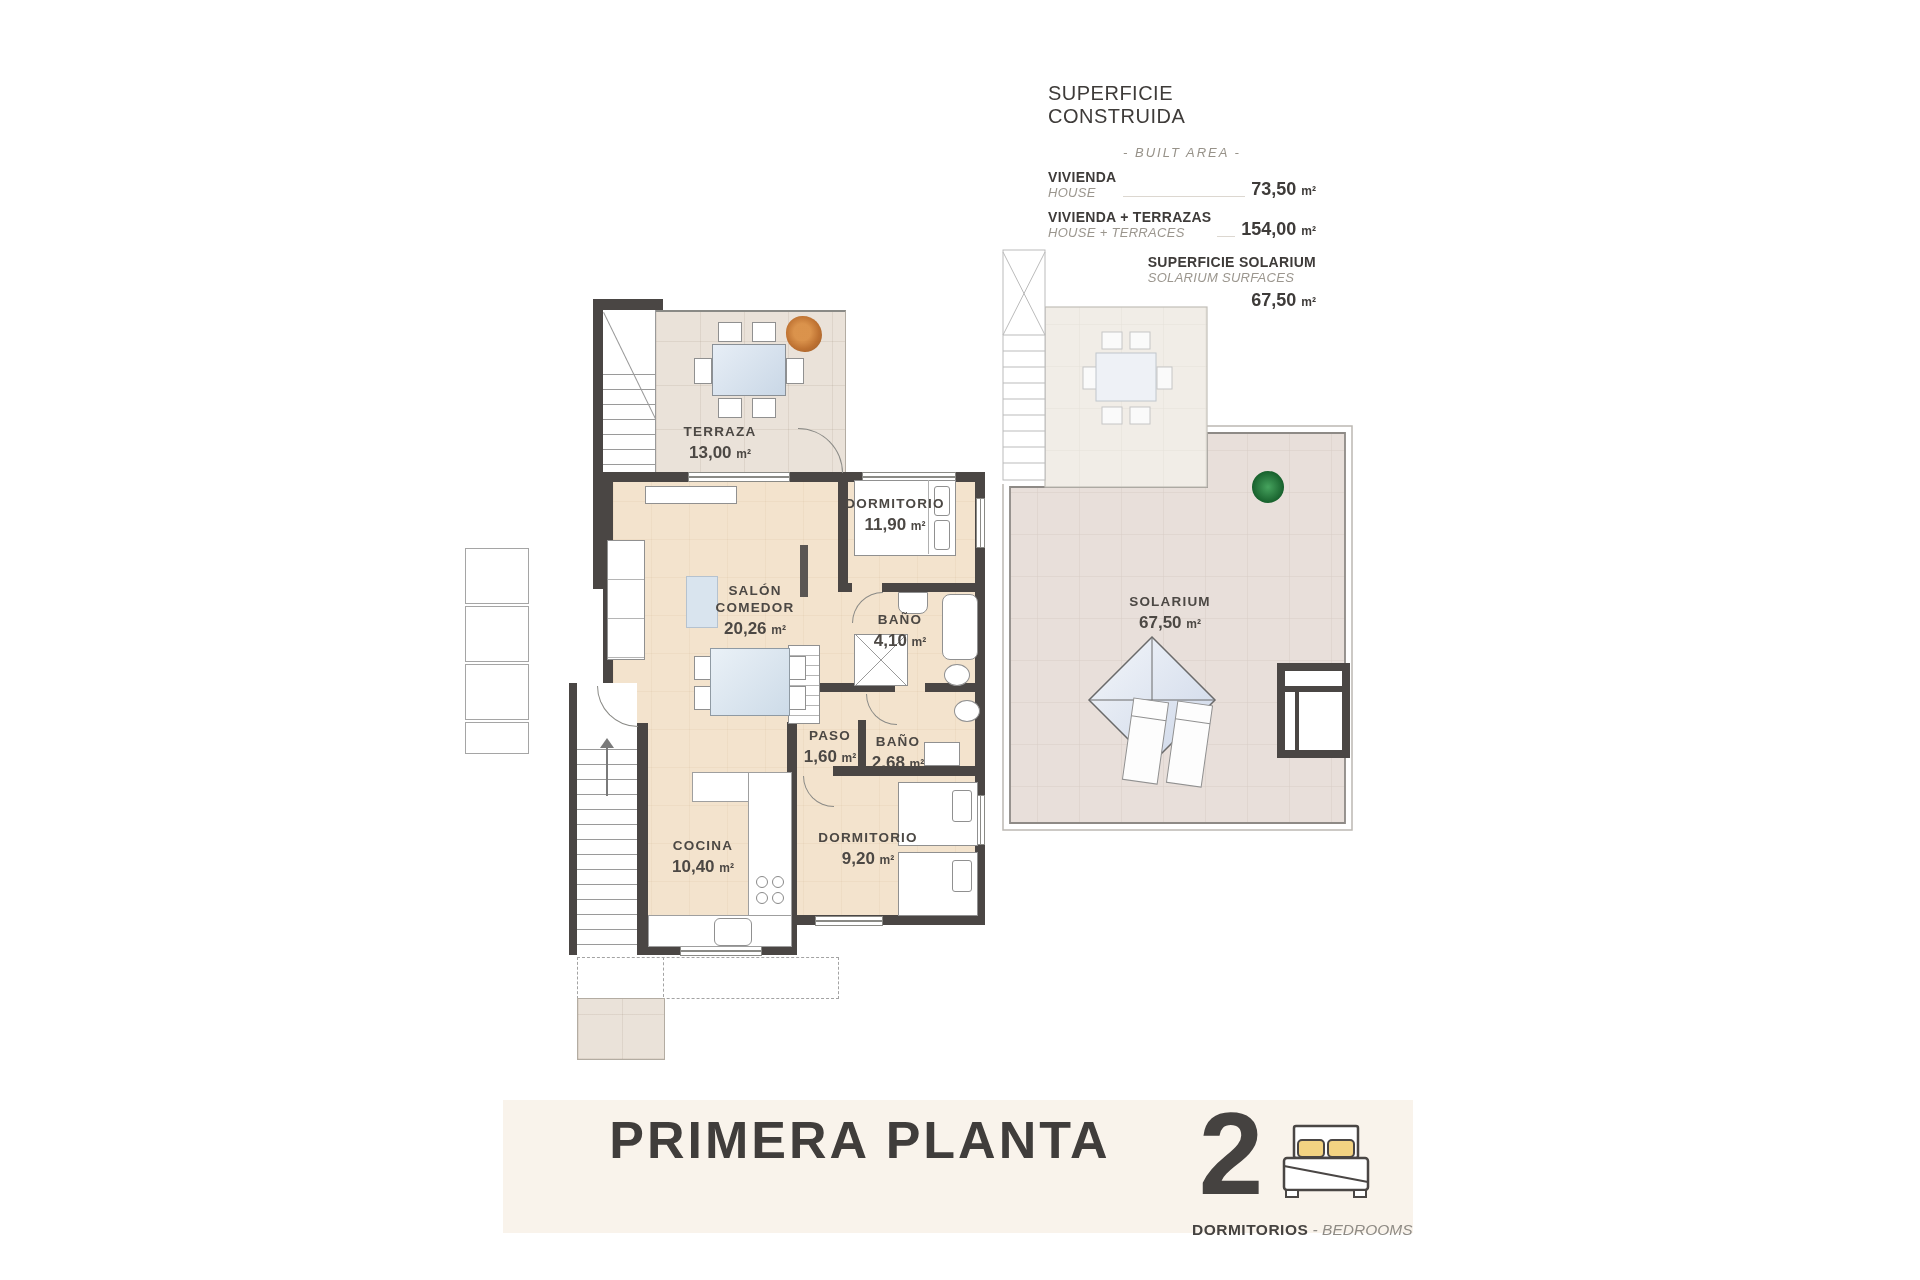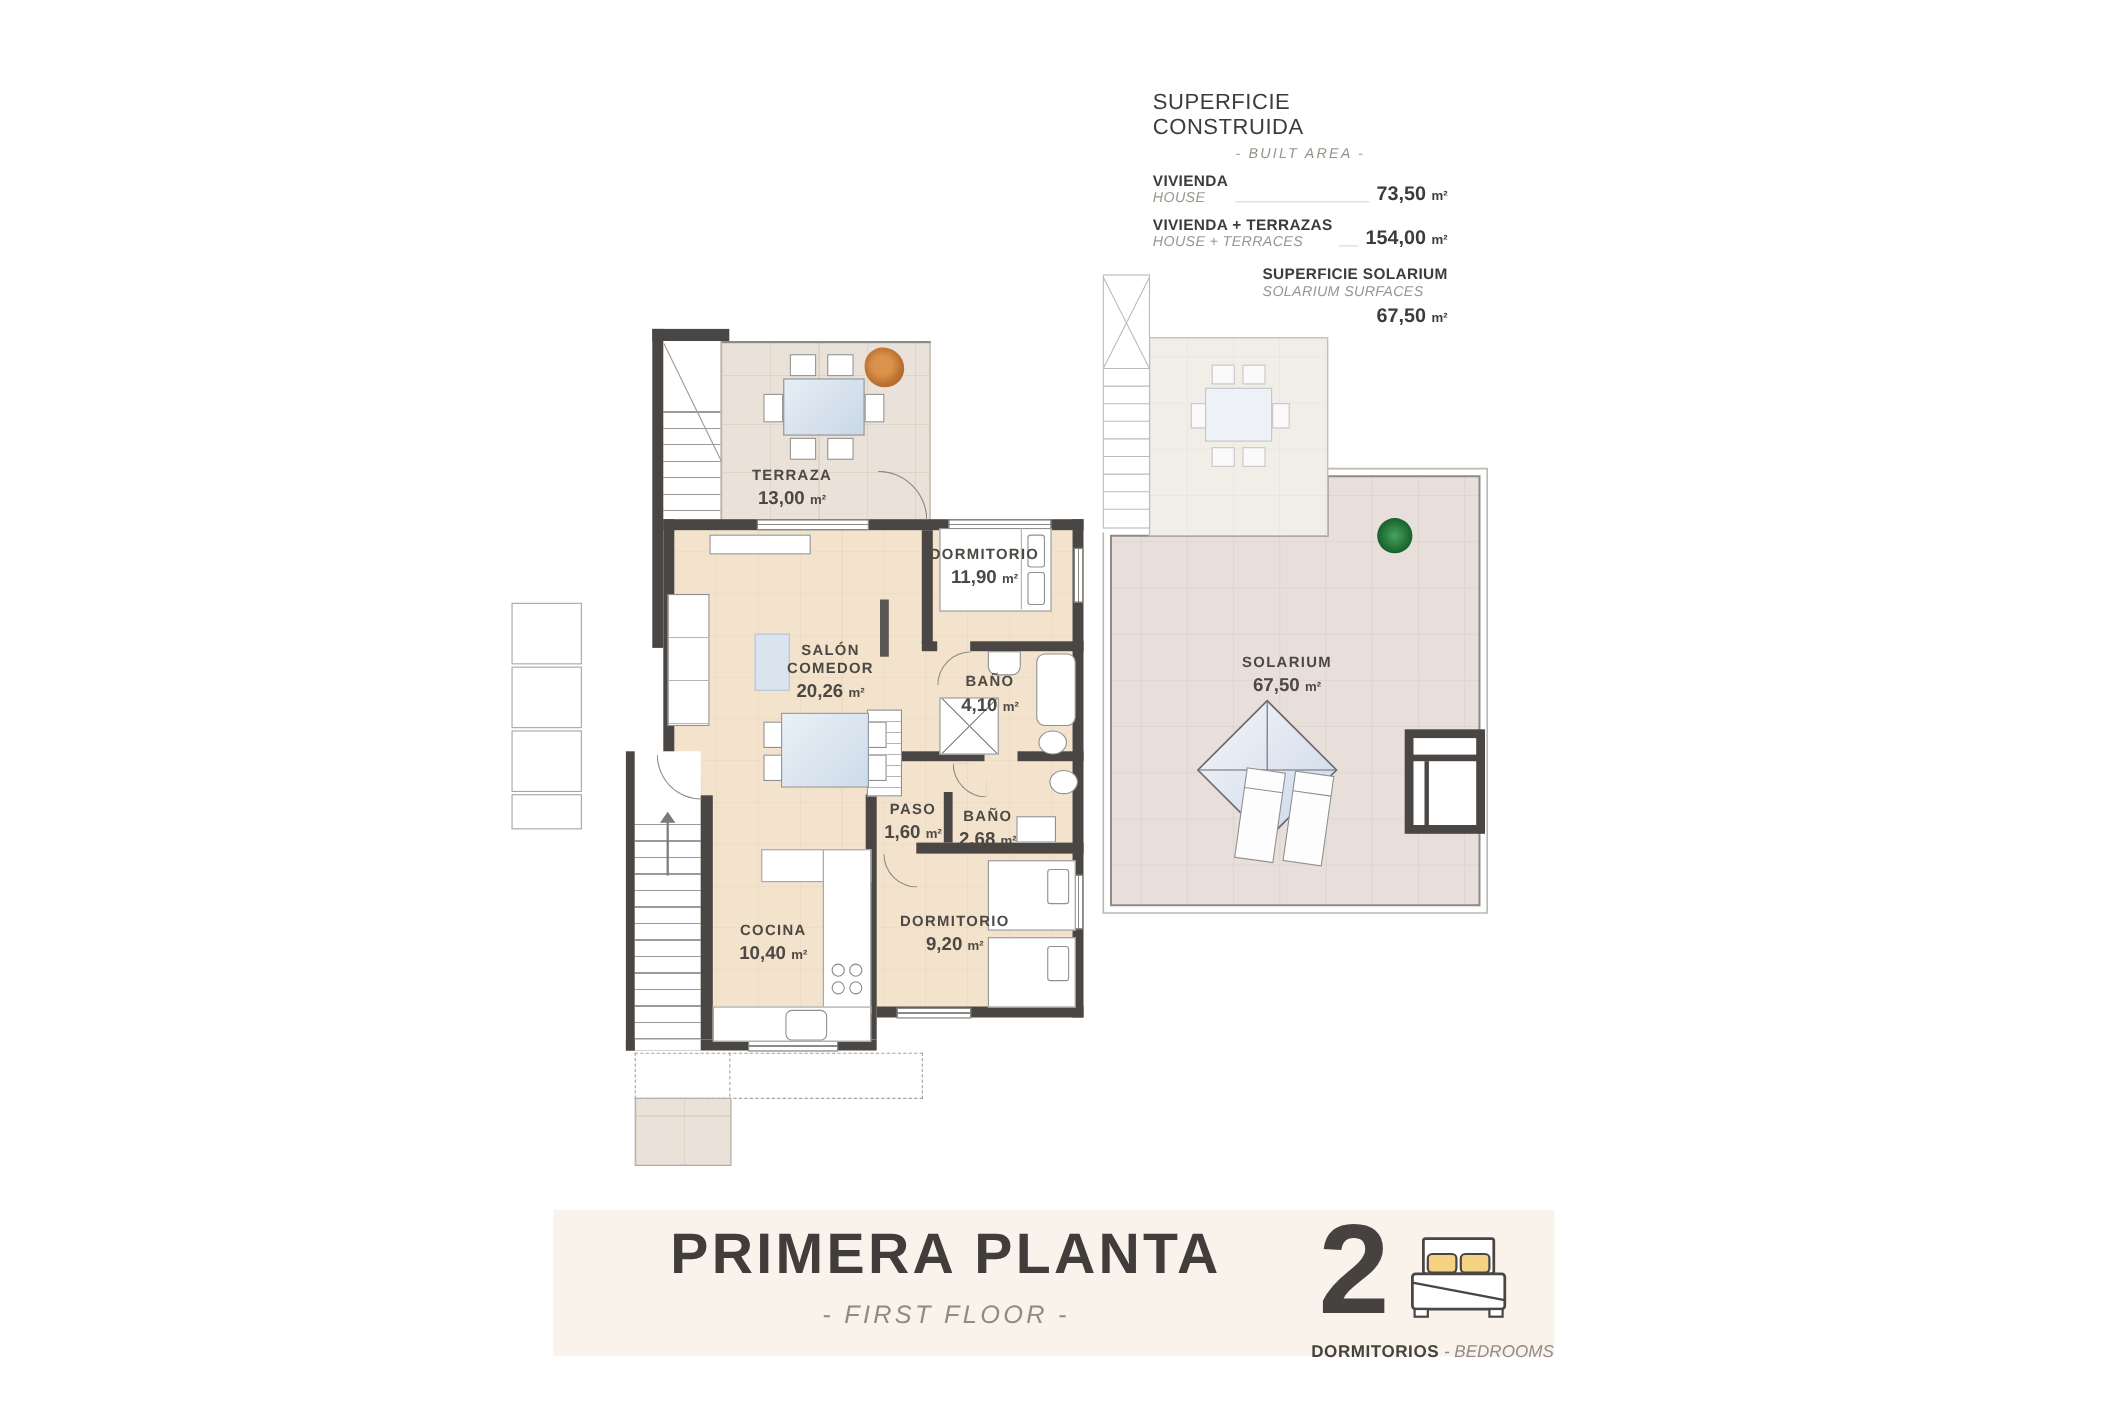--- a/index.html
+++ b/index.html
@@ -25,21 +25,21 @@
   .furn{position:absolute;background:#fff;border:1px solid #909090;}
   .arc{position:absolute;background:transparent;}
   
   .rlabel{position:absolute;text-align:center;color:#4c4844;}
   .rlabel .n{font-size:13.5px;font-weight:700;letter-spacing:1.2px;line-height:1.25;display:block;}
   .rlabel .a{font-size:17px;font-weight:700;margin-top:2px;display:block;}
   .rlabel .u{font-size:12px;}
   
   #area-table{position:absolute;left:1048px;top:82px;width:268px;}
   #area-table .t{font-size:20px;font-weight:400;letter-spacing:.5px;color:#3e3b39;}
-  #area-table .st{font-size:13px;font-style:italic;letter-spacing:2px;color:#979289;text-align:center;margin-top:4px;}
+  #area-table .st{font-size:13px;font-style:italic;letter-spacing:2px;color:#979289;text-align:center;margin-top:17px;}
   .trow{display:flex;align-items:flex-end;margin-top:9px;}
   .trow .labs{flex:0 0 auto;}
   .trow .l1{font-size:14px;font-weight:700;color:#3e3b39;letter-spacing:.3px;}
   .trow .l2{font-size:13px;font-style:italic;color:#9b968e;letter-spacing:.3px;}
   .trow .lead{flex:1 1 auto;border-bottom:1px solid #dcd7d0;margin:0 6px 3px 6px;height:1px;}
   .trow .val{font-size:18px;font-weight:700;color:#3e3b39;white-space:nowrap;}
   .trow .val .u{font-size:12px;font-weight:700;}
   
   #banner{position:absolute;left:503px;top:1100px;width:910px;height:133px;background:#f9f3eb;}
   #f-title{position:absolute;left:520px;top:1112px;width:680px;text-align:center;
@@ -304,21 +304,20 @@
       <circle cx="273" cy="247" r="16" fill="url(#plg)"></circle>
     </svg>
     <div class="rlabel" style="left:1100px;top:594px;width:140px;">
       <span class="n">SOLARIUM</span>
       <span class="a"><span>67,50</span> <span class="u">m²</span></span>
     </div>
   </div>
 
   <div id="banner"></div>
   <div id="f-title">PRIMERA PLANTA</div>
-  <div id="f-sub">- FIRST FLOOR -</div>
   <div id="f-num">2</div>
   <svg class="abs" style="left:1272px;top:1124px;" width="108" height="78" viewBox="0 0 108 78">
     <rect x="22" y="2" width="64" height="32" rx="2" fill="#fff" stroke="#4a4644" stroke-width="2.5"></rect>
     <rect x="26" y="16" width="26" height="17" rx="4" fill="#f3d382" stroke="#4a4644" stroke-width="2"></rect>
     <rect x="56" y="16" width="26" height="17" rx="4" fill="#f3d382" stroke="#4a4644" stroke-width="2"></rect>
     <rect x="12" y="34" width="84" height="32" rx="3" fill="#fff" stroke="#4a4644" stroke-width="2.5"></rect>
     <line x1="12" y1="42" x2="96" y2="58" stroke="#4a4644" stroke-width="2"></line>
     <rect x="14" y="66" width="12" height="7" fill="#fff" stroke="#4a4644" stroke-width="2"></rect>
     <rect x="82" y="66" width="12" height="7" fill="#fff" stroke="#4a4644" stroke-width="2"></rect>
   </svg>

